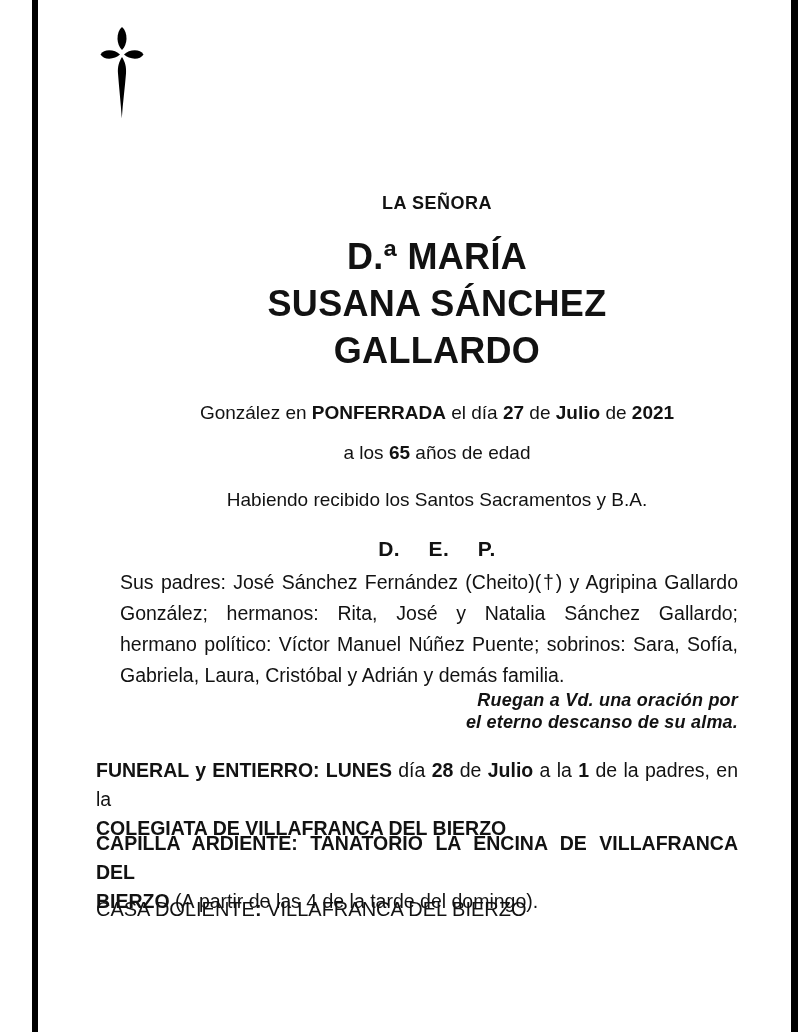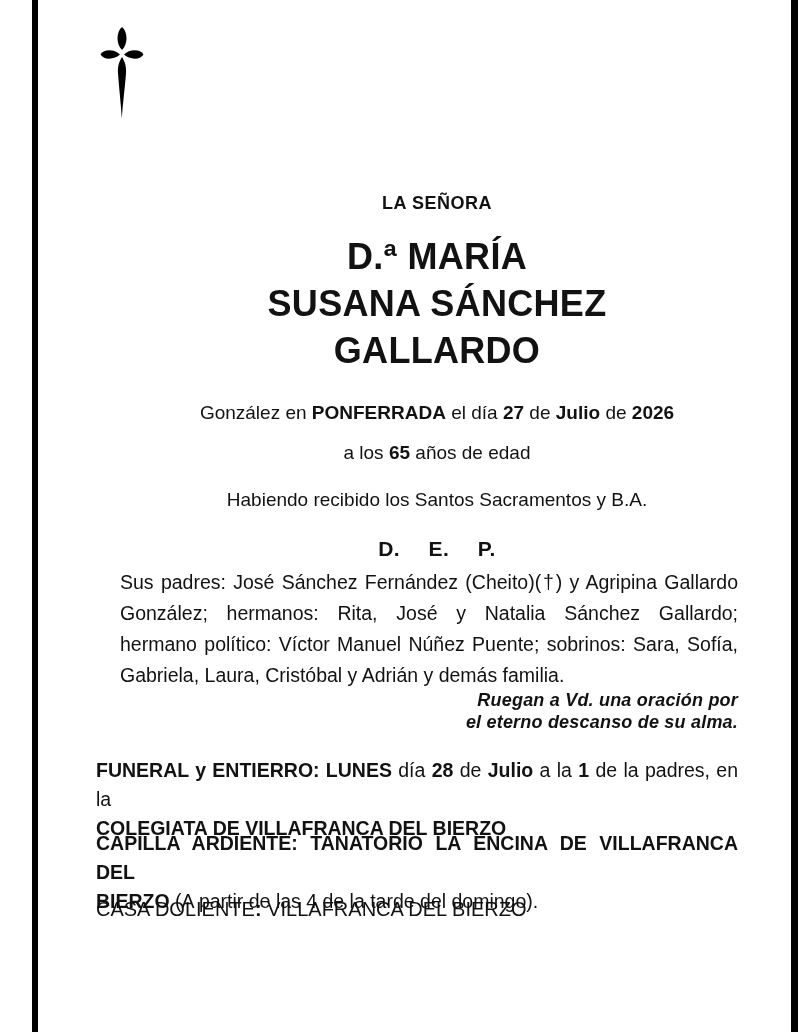--- a/index.html
+++ b/index.html
@@ -120,21 +120,21 @@
   <div class="content">
 
     <div class="honorific center">LA SEÑORA</div>
 
     <div class="name-block center">
       <div>D.ª MARÍA</div>
       <div>SUSANA SÁNCHEZ</div>
       <div>GALLARDO</div>
     </div>
 
-    <div class="died-line center"><span>González en </span><span class="b">PONFERRADA</span><span> el día </span><span class="b">27</span><span> de </span><span class="b">Julio</span><span> de </span><span class="b">2026</span></div>
+    <div class="died-line center"><span>González en </span><span class="b">PONFERRADA</span><span> el día </span><span class="b">27</span><span> de </span><span class="b">Julio</span><span> de </span><span class="b">2021</span></div>
 
     <div class="age-line center"><span>a los </span><span class="b">65</span><span> años de edad</span></div>
 
     <div class="sacraments center">Habiendo recibido los Santos Sacramentos y B.A.</div>
 
     <div class="dep-line center">D. E. P.</div>
 
     <div class="family">
       <div class="just">Sus padres: José Sánchez Fernández (Cheito)(†) y Agripina Gallardo</div>
       <div class="just">González; hermanos: Rita, José y Natalia Sánchez Gallardo;</div>

